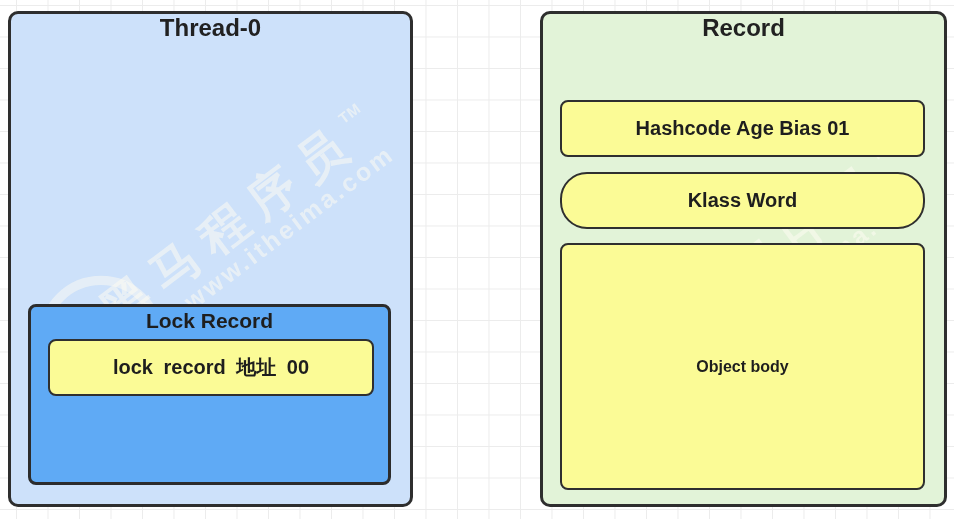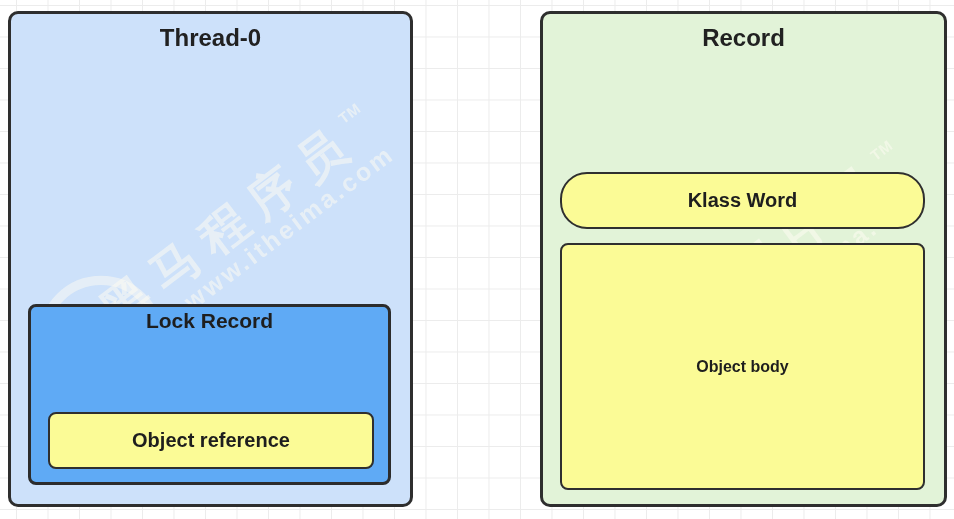--- a/index.html
+++ b/index.html
@@ -15,21 +15,21 @@
   }
   .box{
     position:absolute;box-sizing:border-box;
     border:3px solid #2e2e2e;border-radius:10px;
     overflow:hidden;
   }
   .thread-box{left:8px;top:11px;width:405px;height:496px;background:#cde1fa;}
   .object-box{left:540px;top:11px;width:407px;height:496px;background:#e2f3d8;}
   .box-title{
     position:relative;z-index:2;
-    margin-top:10px;text-align:center;
+    margin-top:0;text-align:center;
     font-size:24px;font-weight:bold;color:#212121;
   }
   .lock-record{
     position:absolute;z-index:2;box-sizing:border-box;
     left:17px;top:290px;width:363px;height:181px;
     background:#5faaf5;border:3px solid #2c2c2c;border-radius:8px;
   }
   .lr-title{
     margin-top:2px;text-align:center;
     font-size:21px;font-weight:bold;color:#1e1e1e;
@@ -77,37 +77,38 @@
     </div>
     <div class="wm-text">
       <div class="wm-big"><span>黑马程序员</span><span class="wm-tm">TM</span></div>
       <div class="wm-small">www.itheima.com</div>
     </div>
 
     <div class="box-title">Thread-0</div>
 
     <div class="lock-record">
       <div class="lr-title">Lock Record</div>
-      <div class="cell lr-cell-2">Object reference</div>
+      <div class="cell lr-cell-1">lock record 地址 00</div>
     </div>
   </div>
 
   <div class="box object-box">
     <div class="wm-logo">
       <svg viewBox="0 0 100 100" width="100%" height="100%">
         <g fill="none" stroke="rgba(253,251,243,0.5)">
           <circle cx="50" cy="50" r="43" stroke-width="7"></circle>
           <path d="M38 62 q3 -26 19 -35 q-5 13 2 19 q9 -4 9 -14 q10 15 1 27 q-9 12 -22 8" stroke-width="5"></path>
         </g>
       </svg>
     </div>
     <div class="wm-text">
       <div class="wm-big"><span>黑马程序员</span><span class="wm-tm">TM</span></div>
       <div class="wm-small">www.itheima.com</div>
     </div>
 
     <div class="box-title">Record</div>
 
+    <div class="cell obj-cell-1">Hashcode Age Bias 01</div>
     <div class="cell obj-cell-2">Klass Word</div>
     <div class="cell obj-body">Object body</div>
   </div>
 
 </div>
 
 </body></html>

